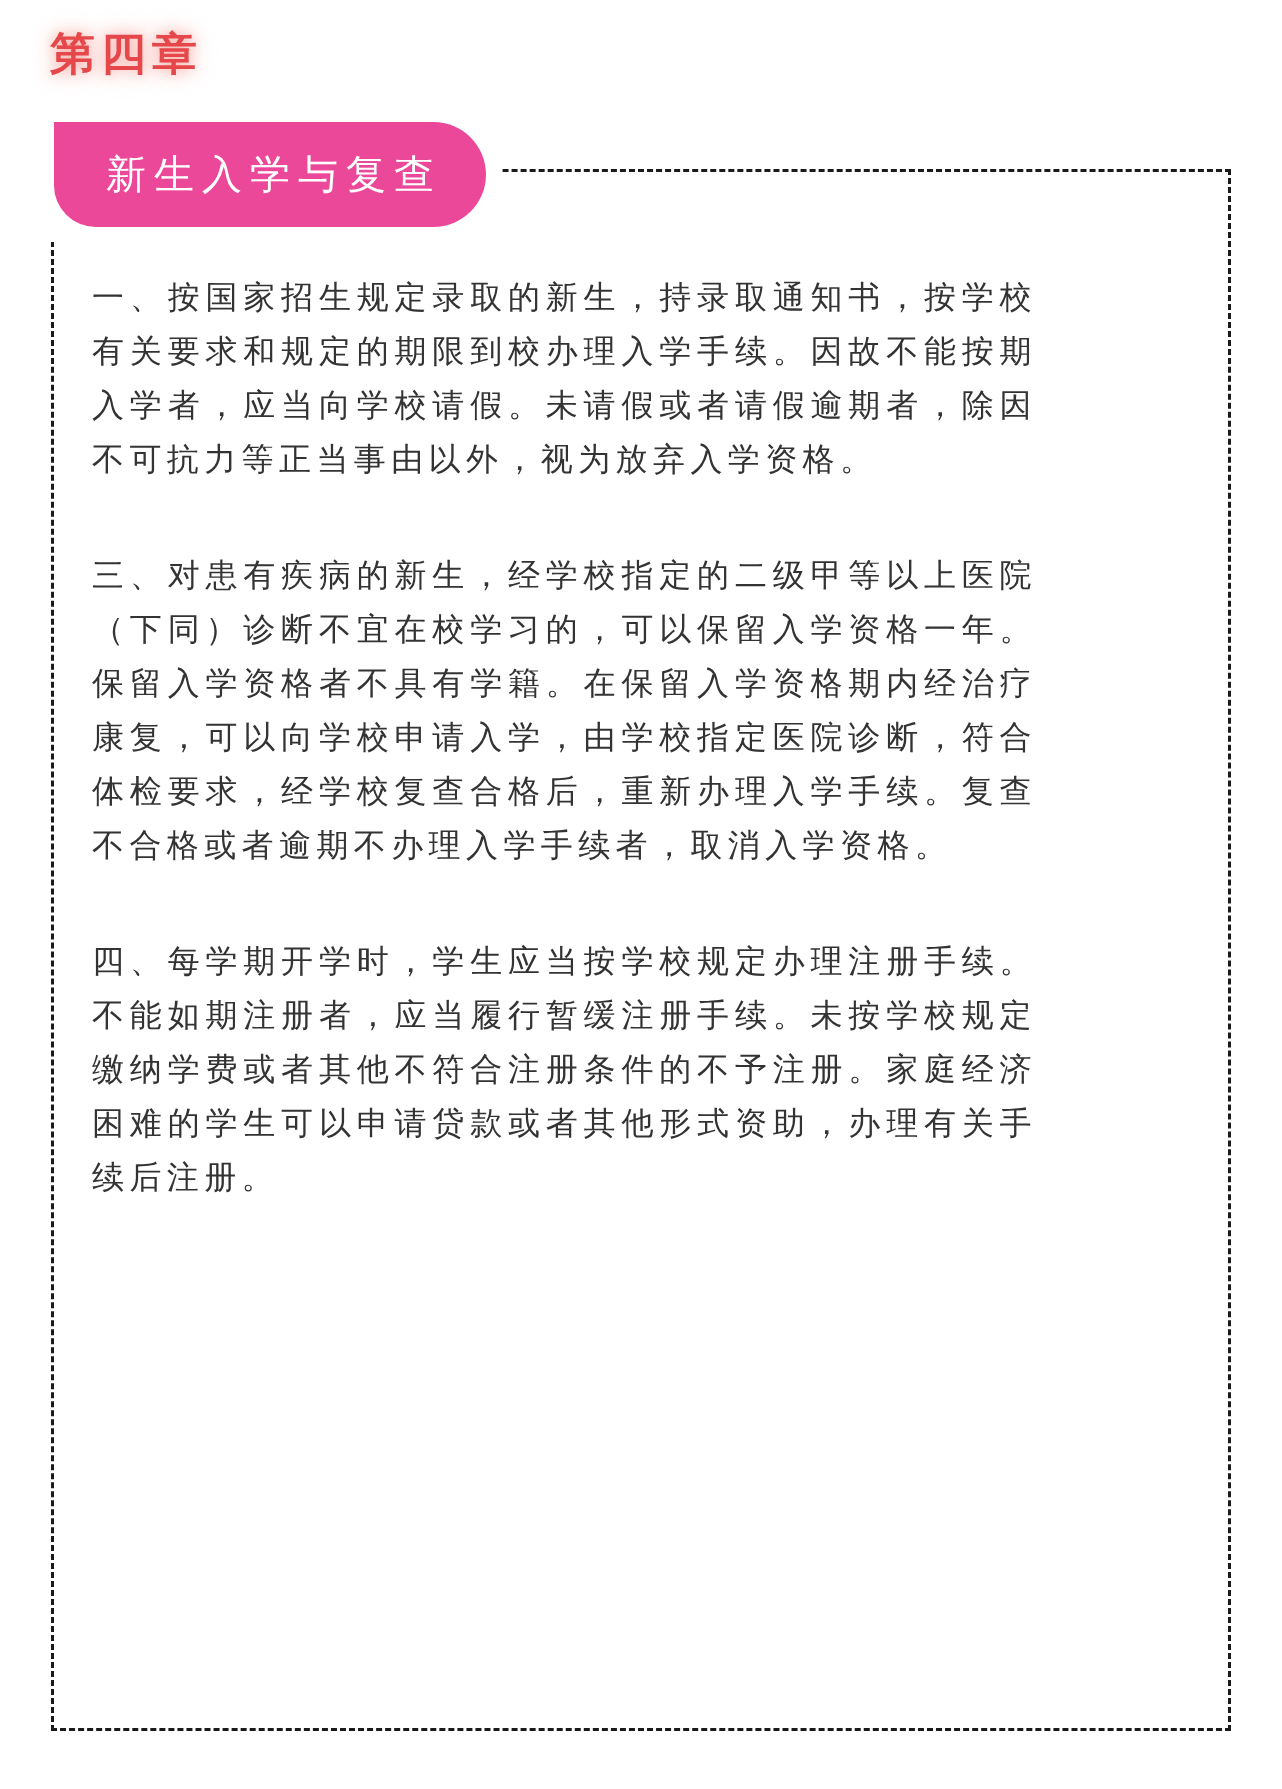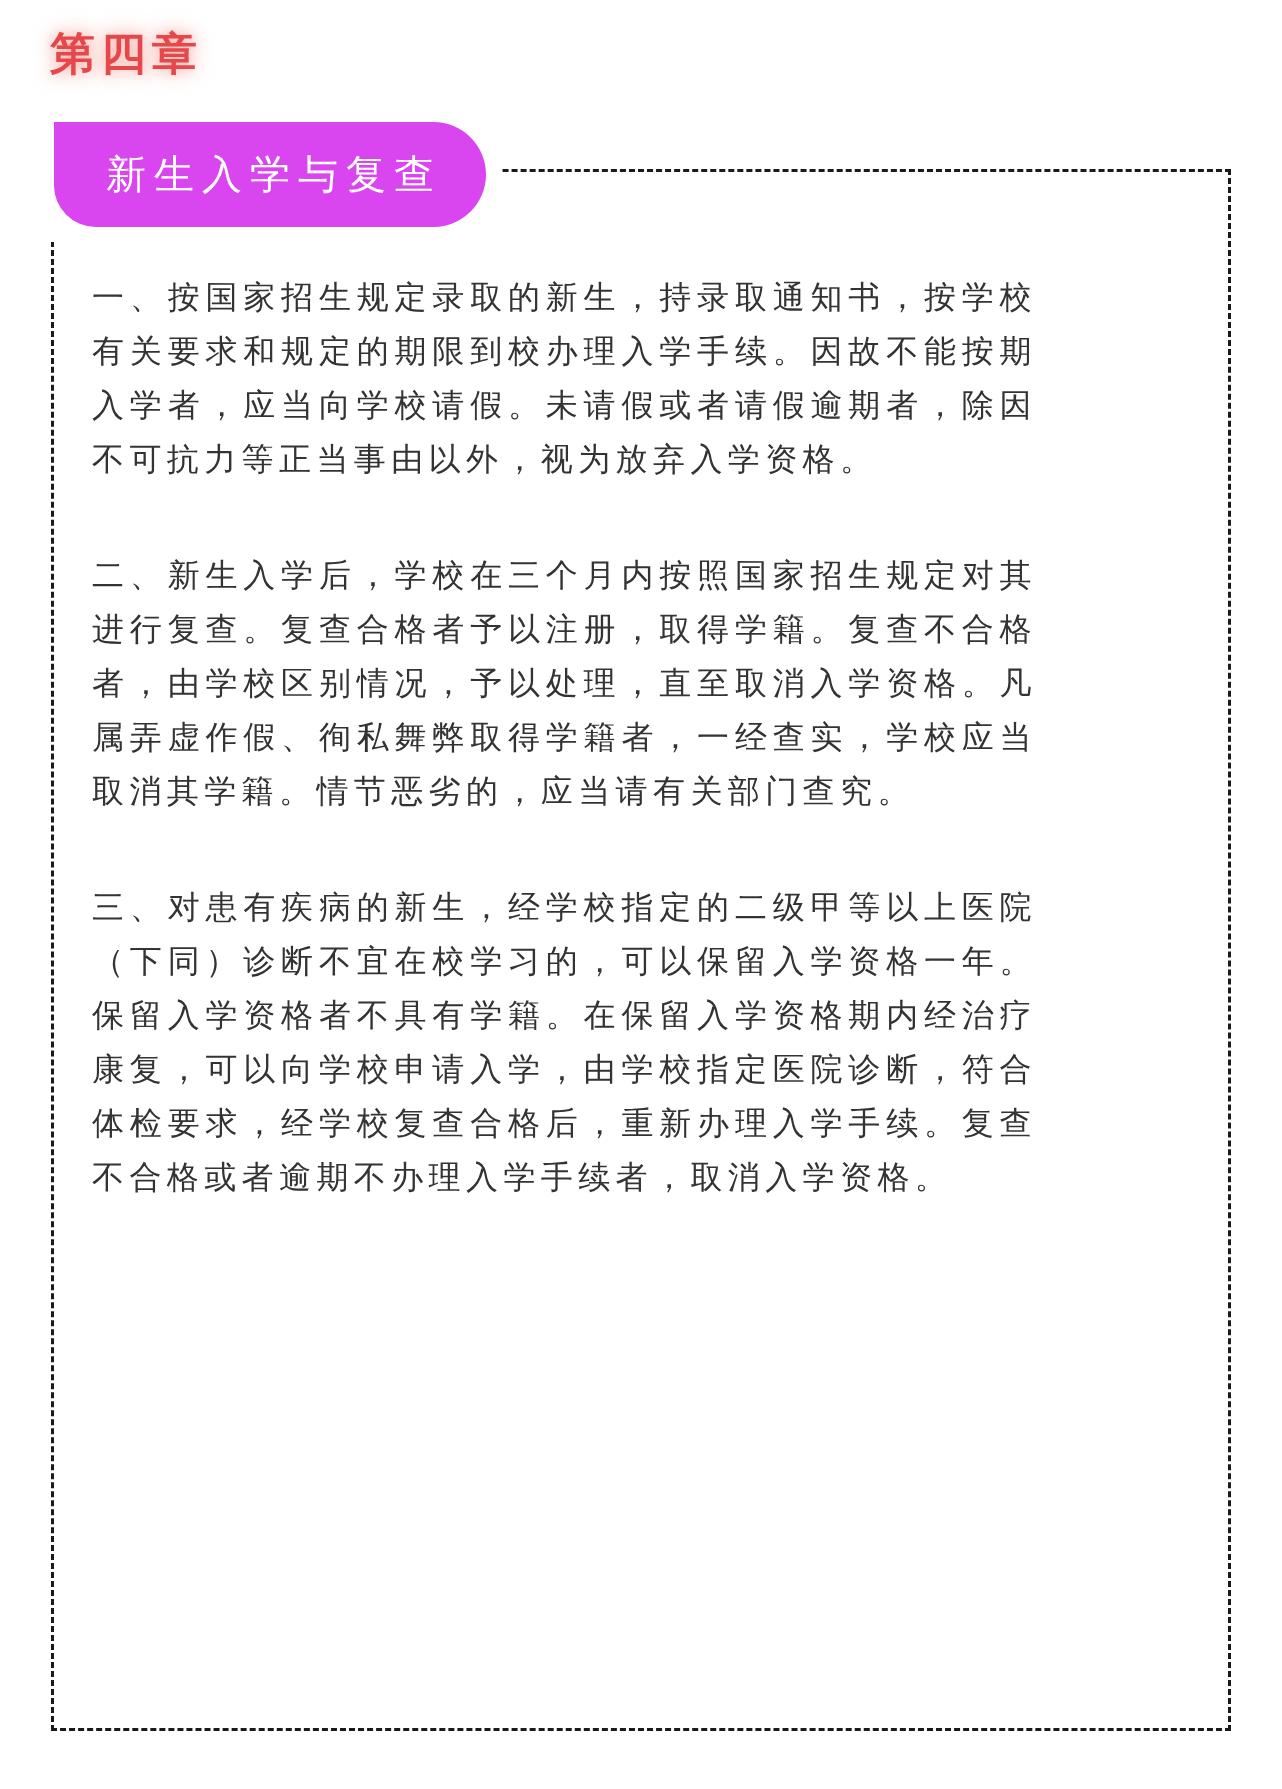--- a/index.html
+++ b/index.html
@@ -18,21 +18,21 @@
     width: 1180px; height: 1562px;
     border: 3px dashed #1a1a1a; box-sizing: border-box;
   }
   .pill-mask {
     position: absolute; left: 40px; top: 112px; width: 460px; height: 130px;
     background: #ffffff;
   }
   .section-pill {
     position: absolute; left: 54px; top: 122px;
     width: 432px; height: 105px;
-    background: #d946ef; color: #ffffff;
+    background: #ec4899; color: #ffffff;
     border-radius: 0 53px 53px 42px;
     box-sizing: border-box; padding-left: 52px;
     font-size: 40px; line-height: 105px; letter-spacing: 8px;
     font-weight: 500;
   }
   .content {
     position: absolute; left: 92px; top: 270px; width: 1100px;
   }
   .para {
     font-size: 32px; color: #333333;
@@ -45,15 +45,15 @@
 <body>
 
 <div class="chapter-title">第四章</div>
 
 <div class="frame"></div>
 <div class="pill-mask"></div>
 <div class="section-pill">新生入学与复查</div>
 
 <div class="content">
   <p class="para">一、按国家招生规定录取的新生，持录取通知书，按学校有关要求和规定的期限到校办理入学手续。因故不能按期入学者，应当向学校请假。未请假或者请假逾期者，除因不可抗力等正当事由以外，视为放弃入学资格。</p>
-  <p class="para">二、新生入学后，学校在三个月内按照国家招生规定对其进行复查。复查合格者予以注册，取得学籍。复查不合格者，由学校区别情况，予以处理，直至取消入学资格。凡属弄虚作假、徇私舞弊取得学籍者，一经查实，学校应当取消其学籍。情节恶劣的，应当请有关部门查究。</p>
   <p class="para">三、对患有疾病的新生，经学校指定的二级甲等以上医院（下同）诊断不宜在校学习的，可以保留入学资格一年。保留入学资格者不具有学籍。在保留入学资格期内经治疗康复，可以向学校申请入学，由学校指定医院诊断，符合体检要求，经学校复查合格后，重新办理入学手续。复查不合格或者逾期不办理入学手续者，取消入学资格。</p>
+  <p class="para">四、每学期开学时，学生应当按学校规定办理注册手续。不能如期注册者，应当履行暂缓注册手续。未按学校规定缴纳学费或者其他不符合注册条件的不予注册。家庭经济困难的学生可以申请贷款或者其他形式资助，办理有关手续后注册。</p>
 </div>
 
 </body></html>

